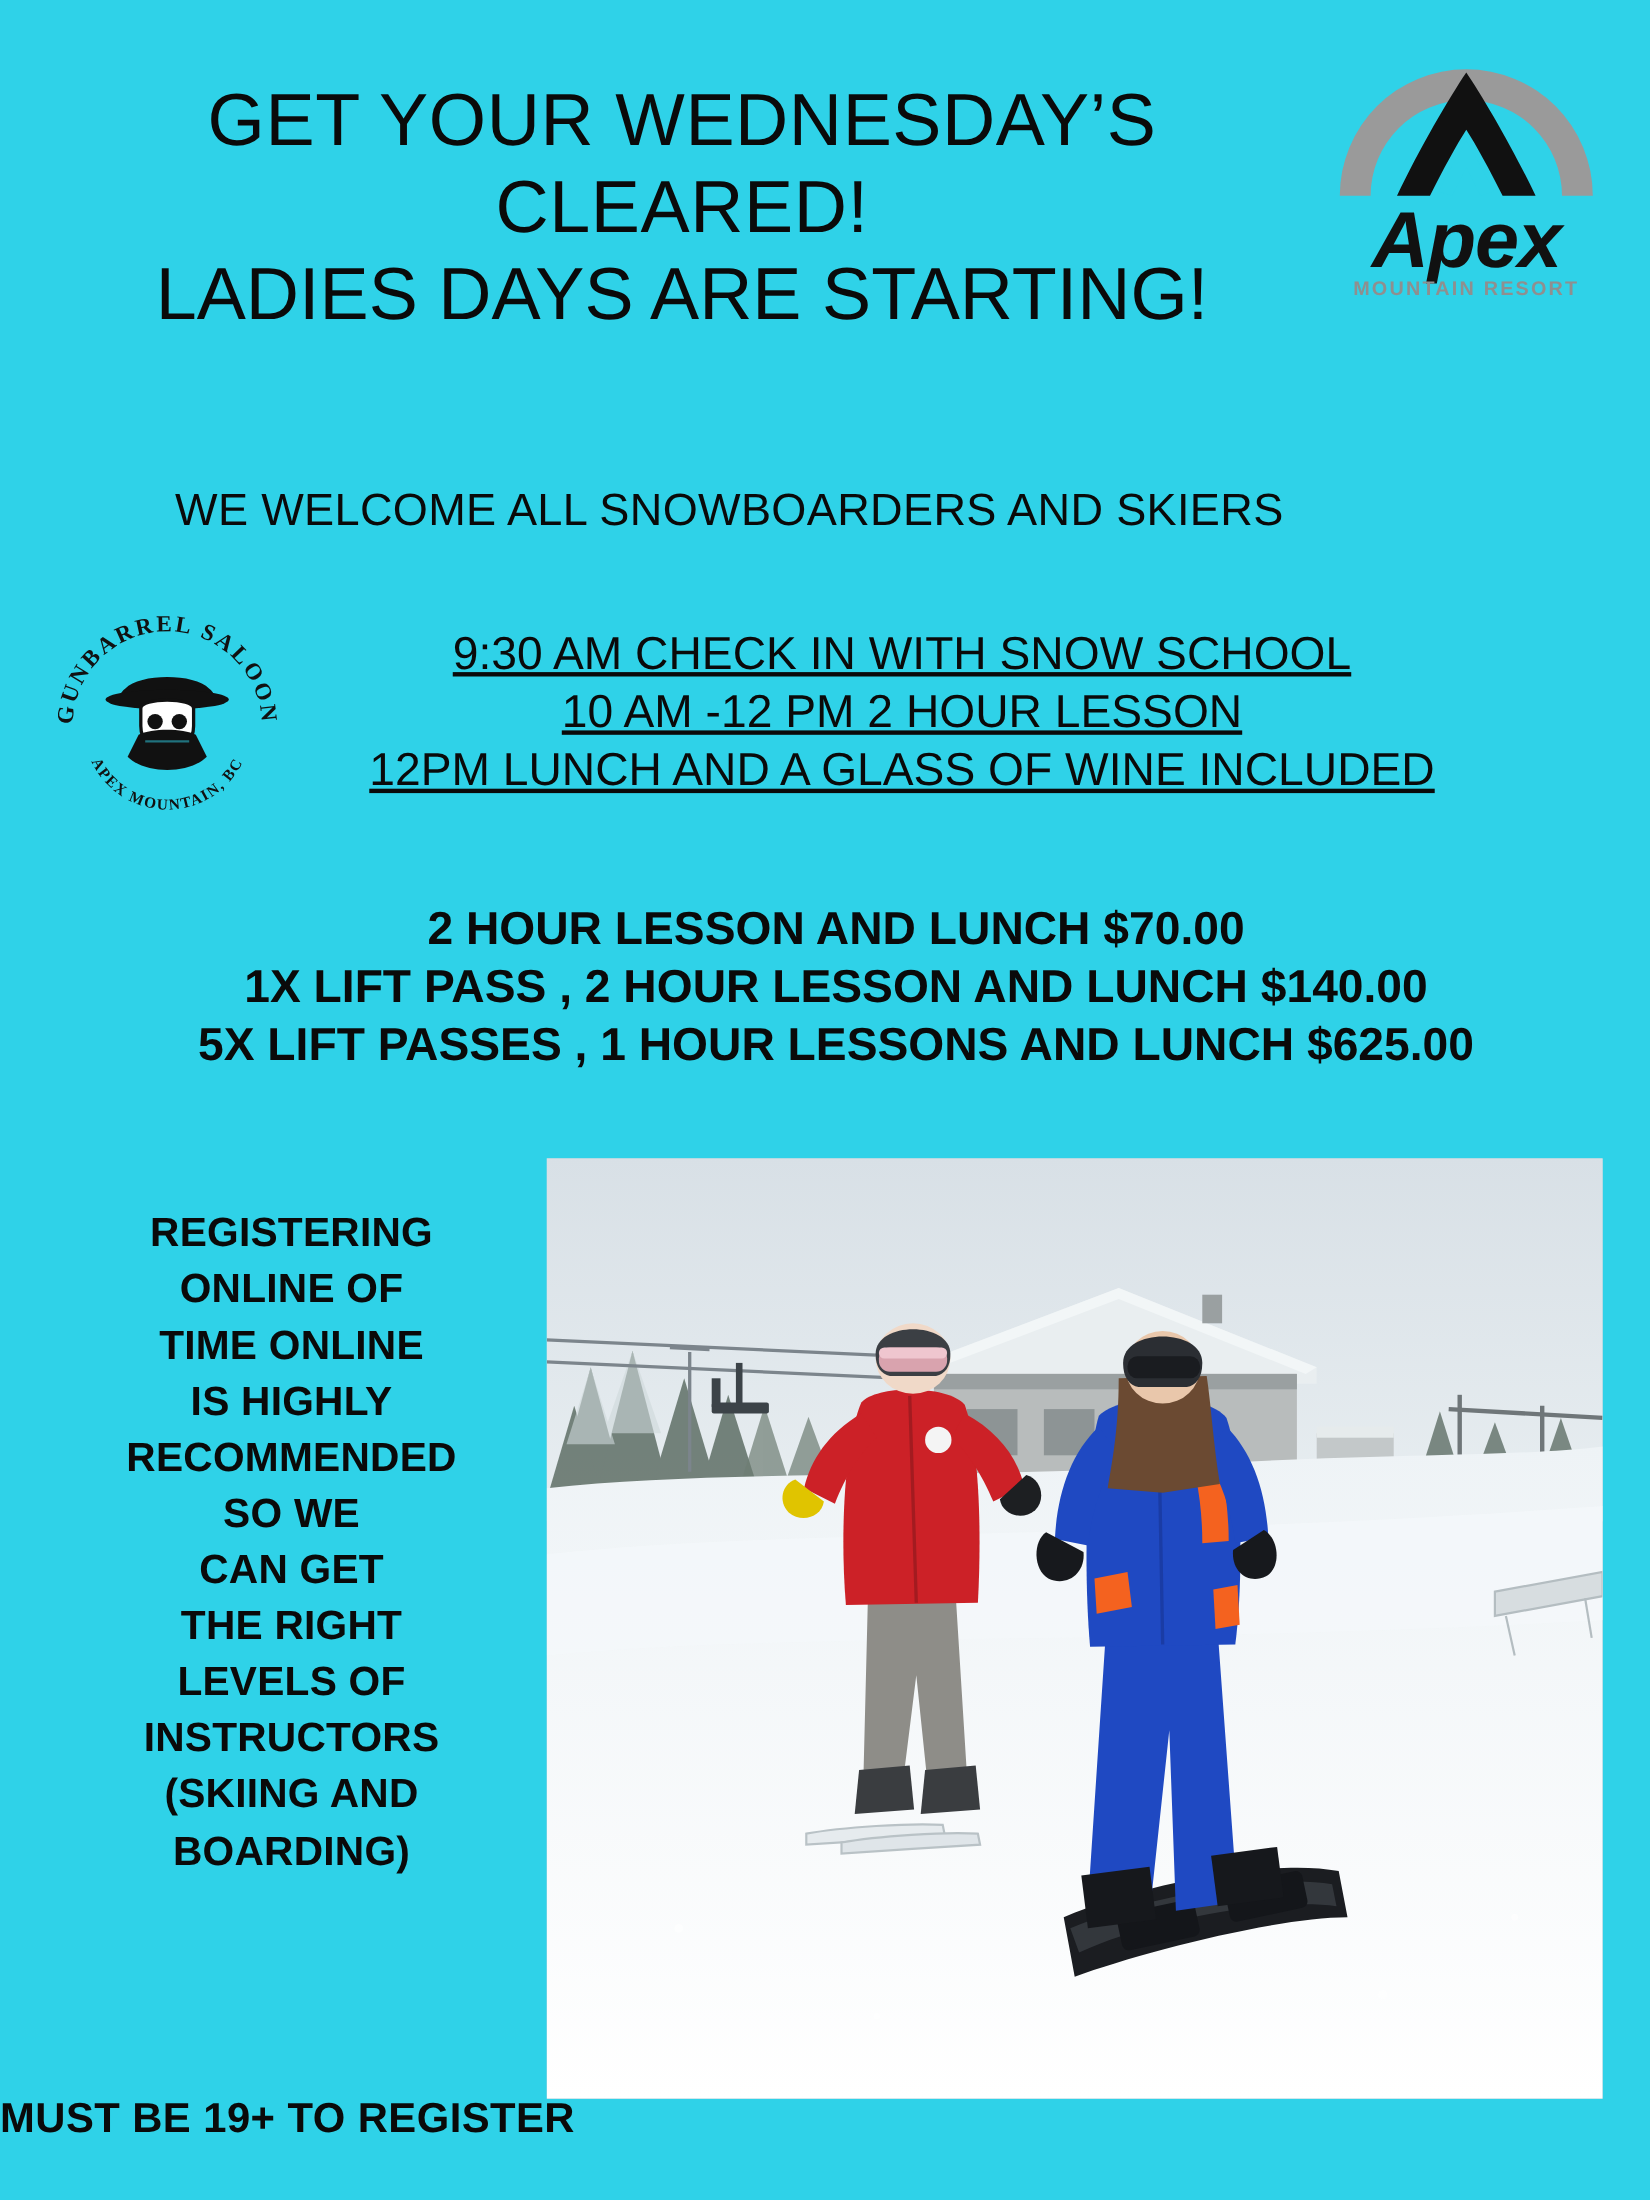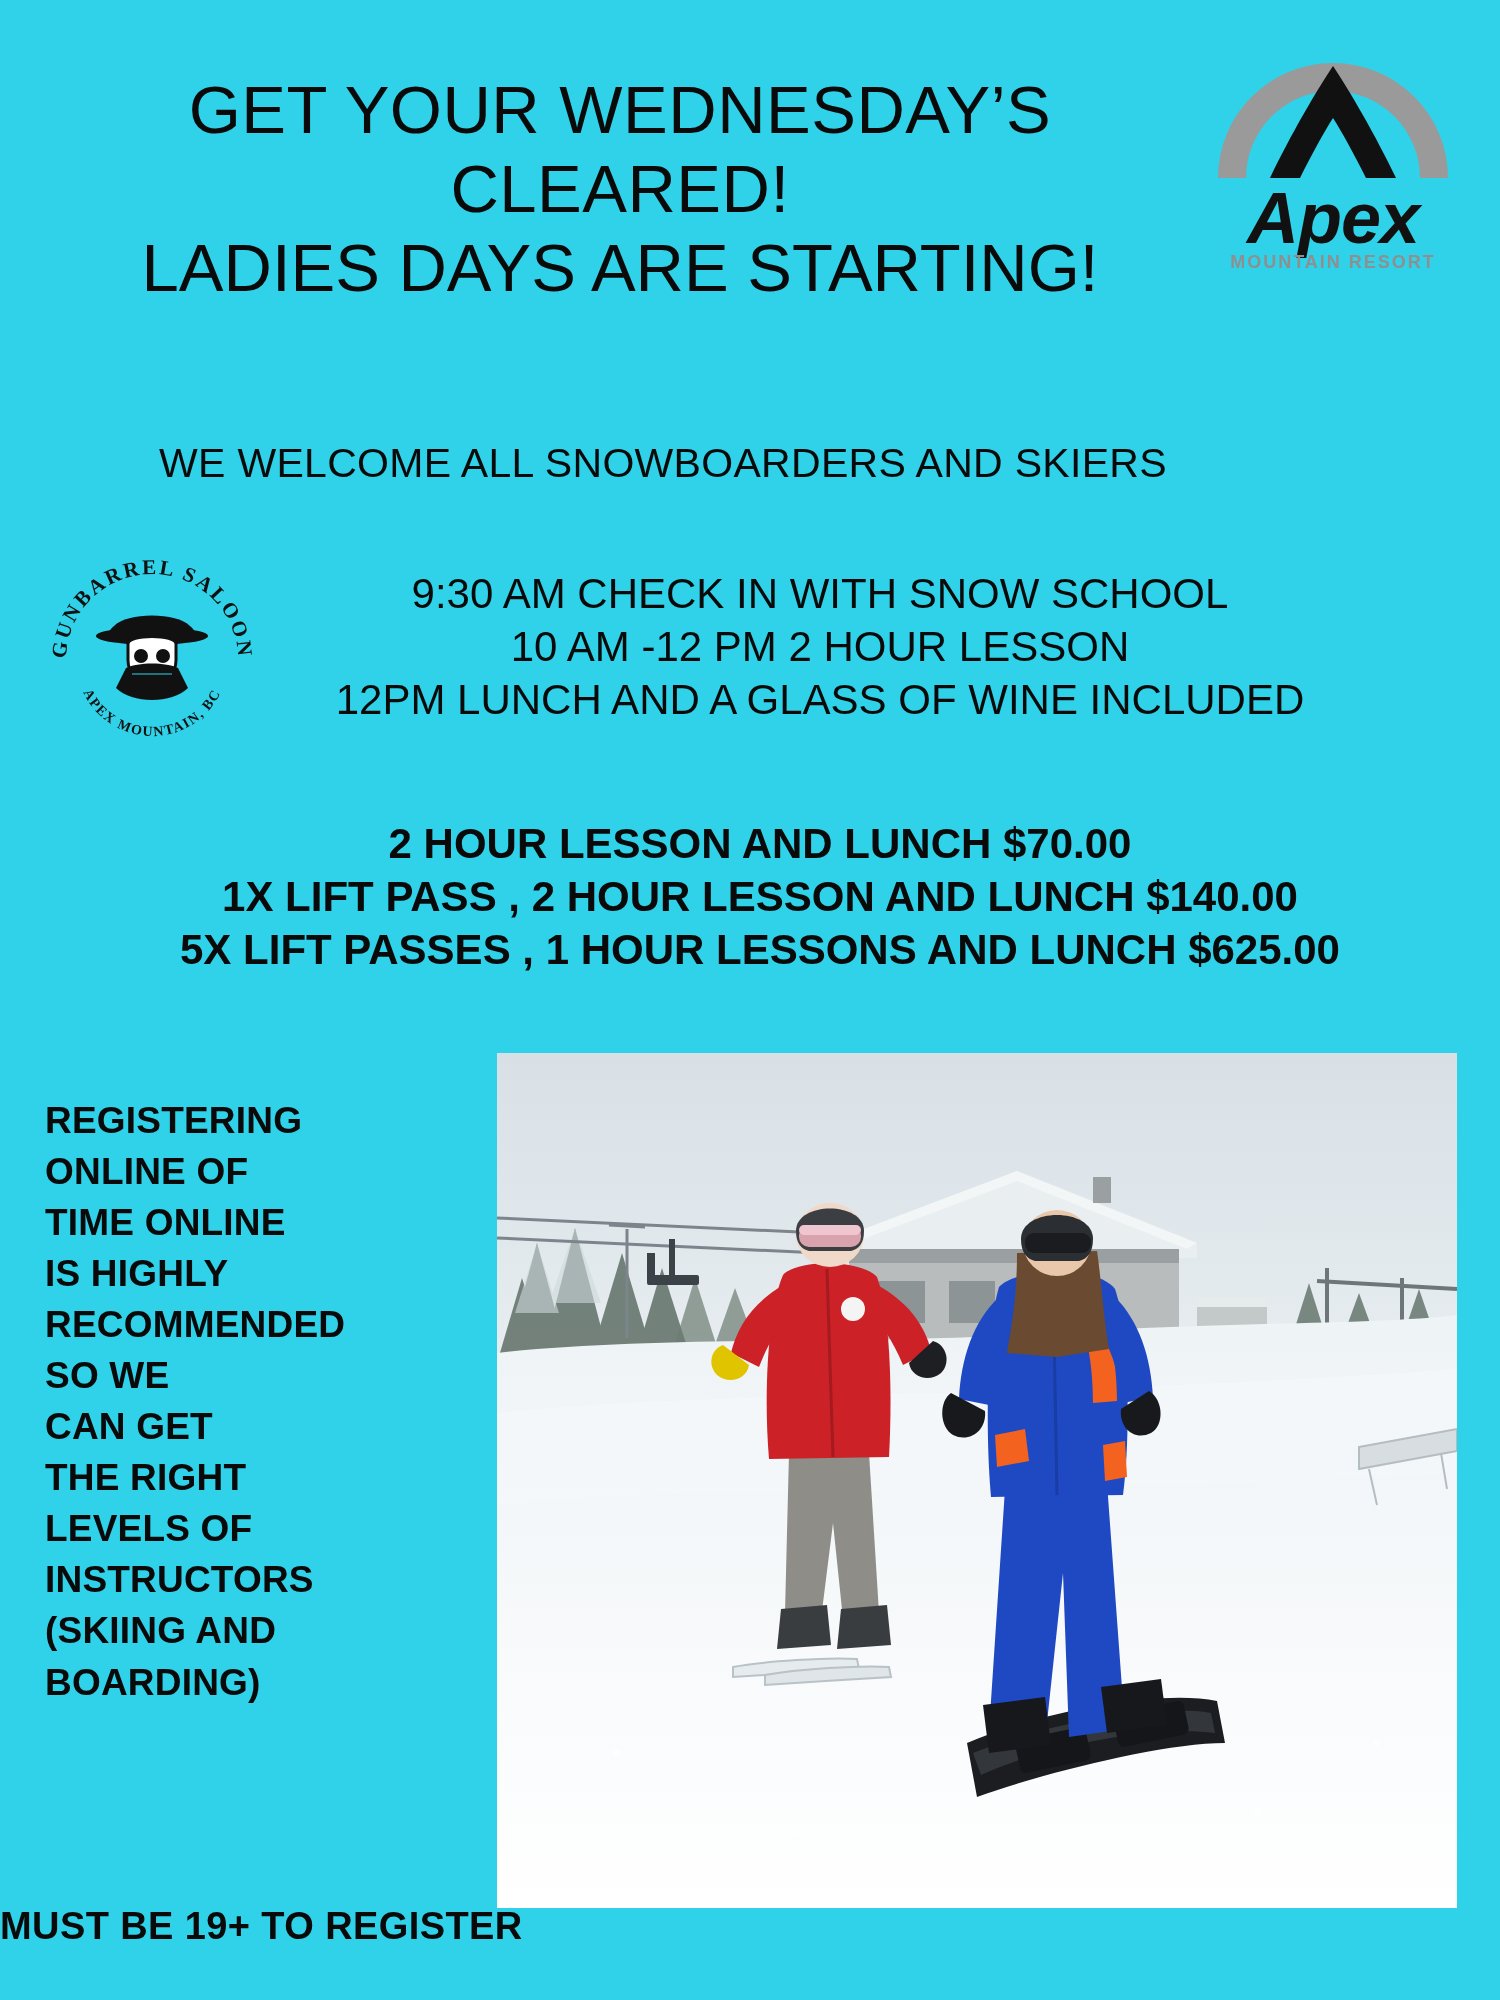--- a/index.html
+++ b/index.html
@@ -63,20 +63,21 @@
   
   .schedule {
     position: absolute;
     top: 568px;
     left: 230px;
     width: 1180px;
     text-align: center;
     font-size: 42px;
     line-height: 1.26;
     font-weight: 400;
+    text-decoration: underline;
   }
 
   
   .pricing {
     position: absolute;
     top: 818px;
     left: 70px;
     width: 1380px;
     text-align: center;
     font-size: 42px;
@@ -92,20 +93,21 @@
     width: 220px;
     height: 220px;
   }
 
   
   .register-col {
     position: absolute;
     top: 1095px;
     left: 45px;
     width: 440px;
+    text-align: center;
     font-size: 37px;
     line-height: 1.38;
     font-weight: 700;
     letter-spacing: 0.2px;
   }
 
   
   .photo {
     position: absolute;
     left: 497px;

